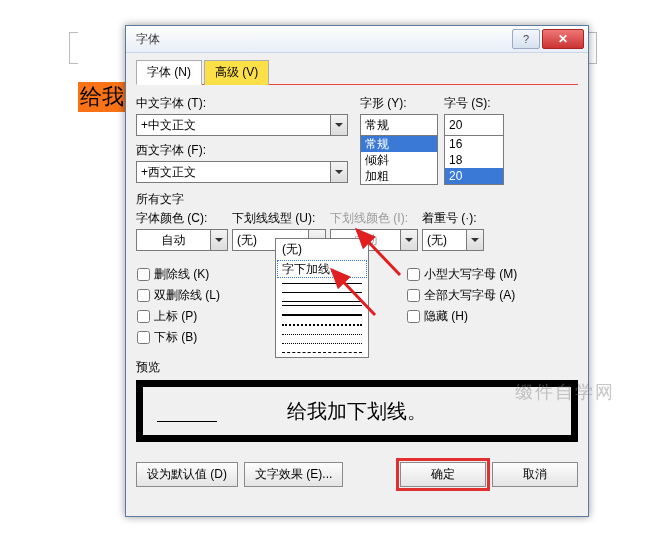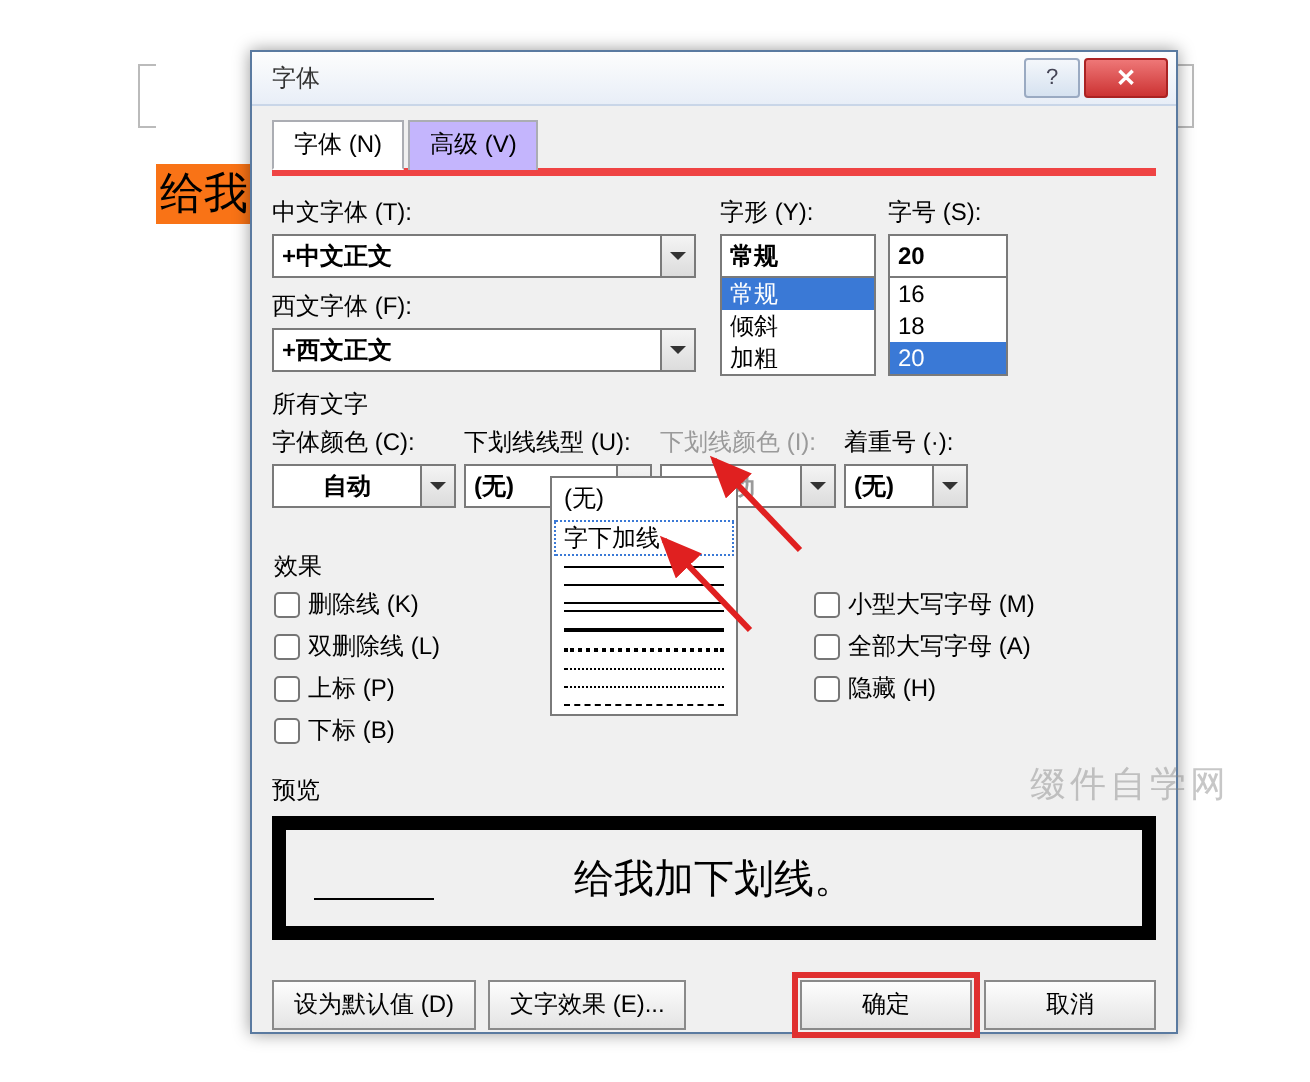--- a/index.html
+++ b/index.html
@@ -68,43 +68,43 @@
     color: #fff;
     display: flex; align-items: center; justify-content: center;
     font-weight: bold;
     margin-left: 2px;
   }
 
   .dlg-body { padding: 6px 10px 8px 10px; }
 
   .tabs {
     display: flex;
-    border-bottom: 4px solid #ef4444;
+    border-bottom: 1px solid #ef4444;
     margin-bottom: 10px;
   }
   .tab {
     padding: 3px 10px;
     border: 1px solid #abadb3;
     border-bottom: none;
-    background: #c4b5fd;
+    background: #fde047;
     margin-right: 2px;
     position: relative;
     top: 1px;
   }
   .tab.active { background: #fff; border-bottom: 1px solid #fff; }
 
   .lbl { display: inline-block; margin-bottom: 2px; }
   .combo {
     display: inline-flex;
     border: 1px solid #7a7a7a;
     background: #fff;
     height: 20px;
     align-items: center;
   }
-  .combo .val { padding: 0 4px; flex: 1; overflow: hidden; white-space: nowrap; font-weight: bold; }
+  .combo .val { padding: 0 4px; flex: 1; overflow: hidden; white-space: nowrap; }
   .combo .arrow {
     width: 16px; height: 100%;
     border-left: 1px solid #7a7a7a;
     background: linear-gradient(#f4f4f4,#dcdcdc);
     display: flex; align-items: center; justify-content: center;
   }
   .combo .arrow::after { content: ""; border: 4px solid transparent; border-top-color:#333; margin-top:4px; }
 
   .row { display: flex; }
   .col-left { width: 220px; }
@@ -286,21 +286,20 @@
       <div class="color-group">
         <span class="lbl">着重号 (·):</span>
         <div class="combo" style="width:60px">
           <span class="val">(无)</span>
           <span class="arrow"></span>
         </div>
       </div>
     </div>
 
     <div class="group-effects">
-      <div class="sec-label">效果</div>
       <div class="row">
         <div class="chk-col" style="width:150px">
           <label class="chk">
               <input type="checkbox" style="">
               <span>删除线 (K)</span>
             </label>
           <label class="chk">
               <input type="checkbox" style="">
               <span>双删除线 (L)</span>
             </label>

